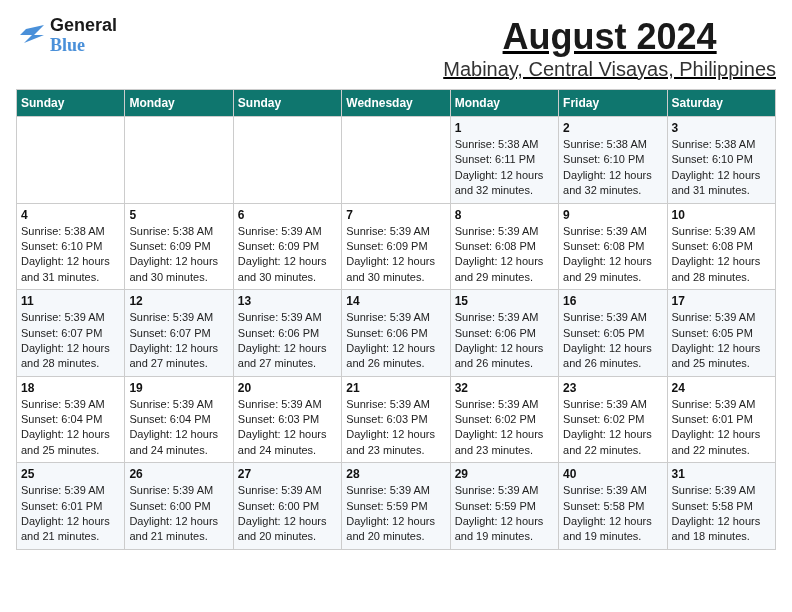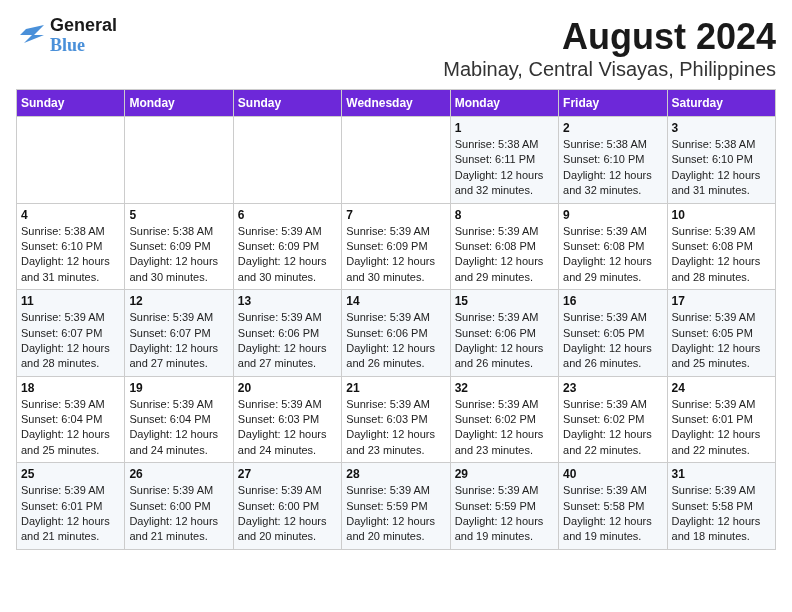--- a/index.html
+++ b/index.html
@@ -29,38 +29,39 @@
     }
     .logo-text span {
       color: #4a90d9;
       font-family: Liberation Serif, serif;
     }
     .logo-bird {
       width: 30px;
       height: 30px;
     }
     .title-block {
-      text-align: right;
+      text-align: center;
+      text-decoration: underline;
     }
     .month-title {
       font-size: 36px;
       font-weight: bold;
       color: #1a1a1a;
     }
     .location-title {
       font-size: 20px;
       color: #333;
     }
     table {
       width: 100%;
       border-collapse: collapse;
       font-size: 10px;
     }
     thead tr th {
-      background: #6d28d9;
+      background: #0f766e;
       color: #fff;
       padding: 6px 4px;
       text-align: left;
       font-size: 12px;
       font-weight: bold;
       border: 1px solid #ccc;
     }
     tbody tr td {
       border: 1px solid #ccc;
       padding: 4px;

